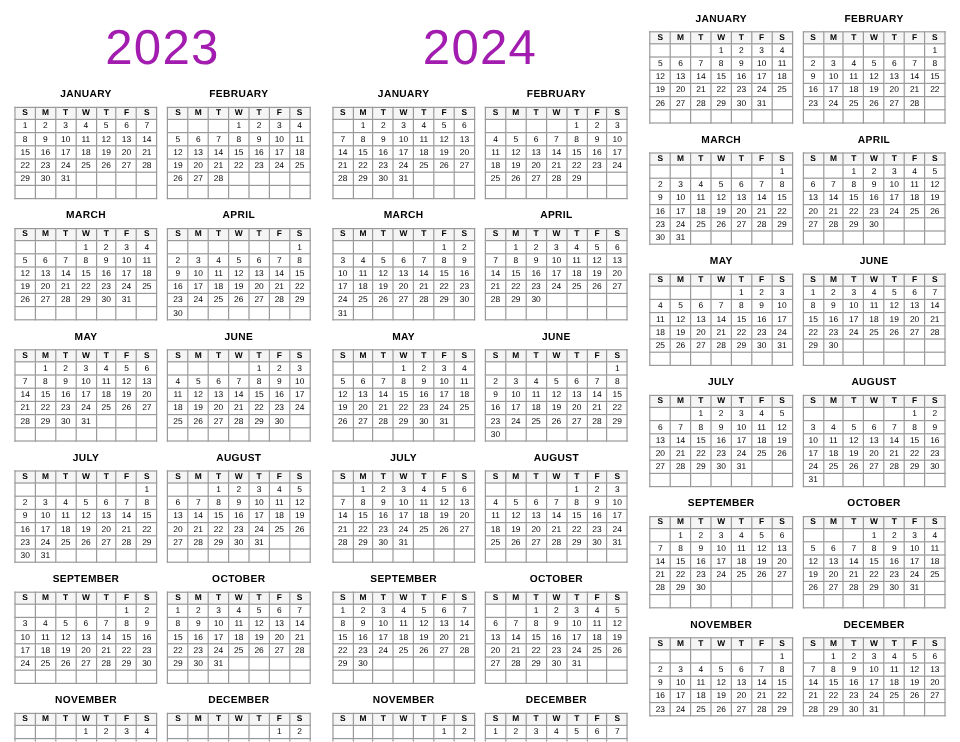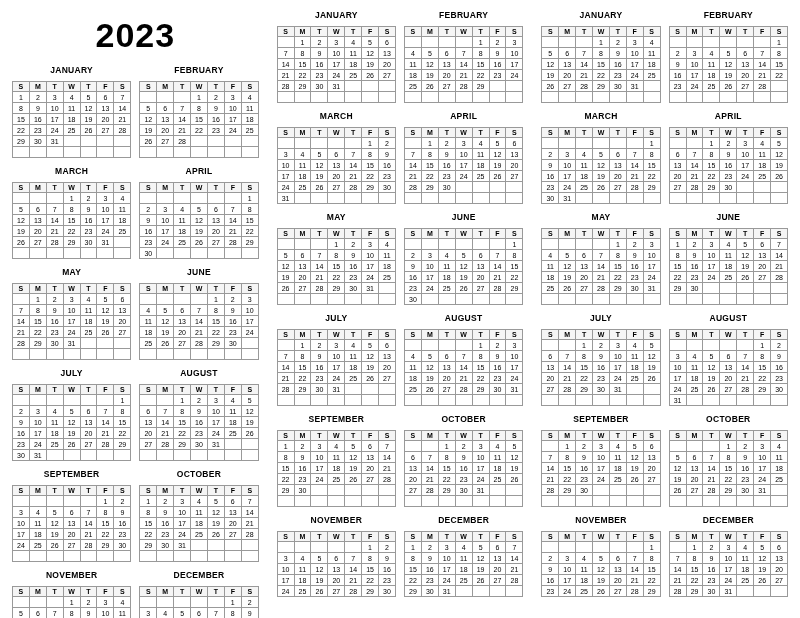--- a/index.html
+++ b/index.html
@@ -15,25 +15,25 @@
     gap: 18px;
     justify-content: space-between;
   }
   .year-col {
     flex: 1 1 0;
     display: flex;
     flex-direction: column;
   }
   .year-title {
     text-align: center;
-    font-weight: 700;
-    font-size: 34px;
+    font-weight: 400;
+    font-size: 41px;
     letter-spacing: 1px;
     margin: 6px 0 10px 0;
-    color: #000000;
+    color: #a21caf;
   }
   .month-grid {
     display: grid;
     grid-template-columns: 1fr 1fr;
     grid-auto-rows: auto;
     gap: 8px 8px;
   }
   .month {
     width: 100%;
   }
@@ -918,20 +918,21 @@
                 <td>28</td>
                 <td>29</td>
                 <td>30</td>
               </tr>
             </tbody>
           </table>
         </div>
       </div>
     </div>
     <div class="year-col">
+      <div class="year-title">2024</div>
       <div class="month-grid">
         <div class="month">
           <div class="month-title">JANUARY</div>
           <table class="cal">
             <thead>
               <tr>
                 <th>S</th>
                 <th>M</th>
                 <th>T</th>
                 <th>W</th>

